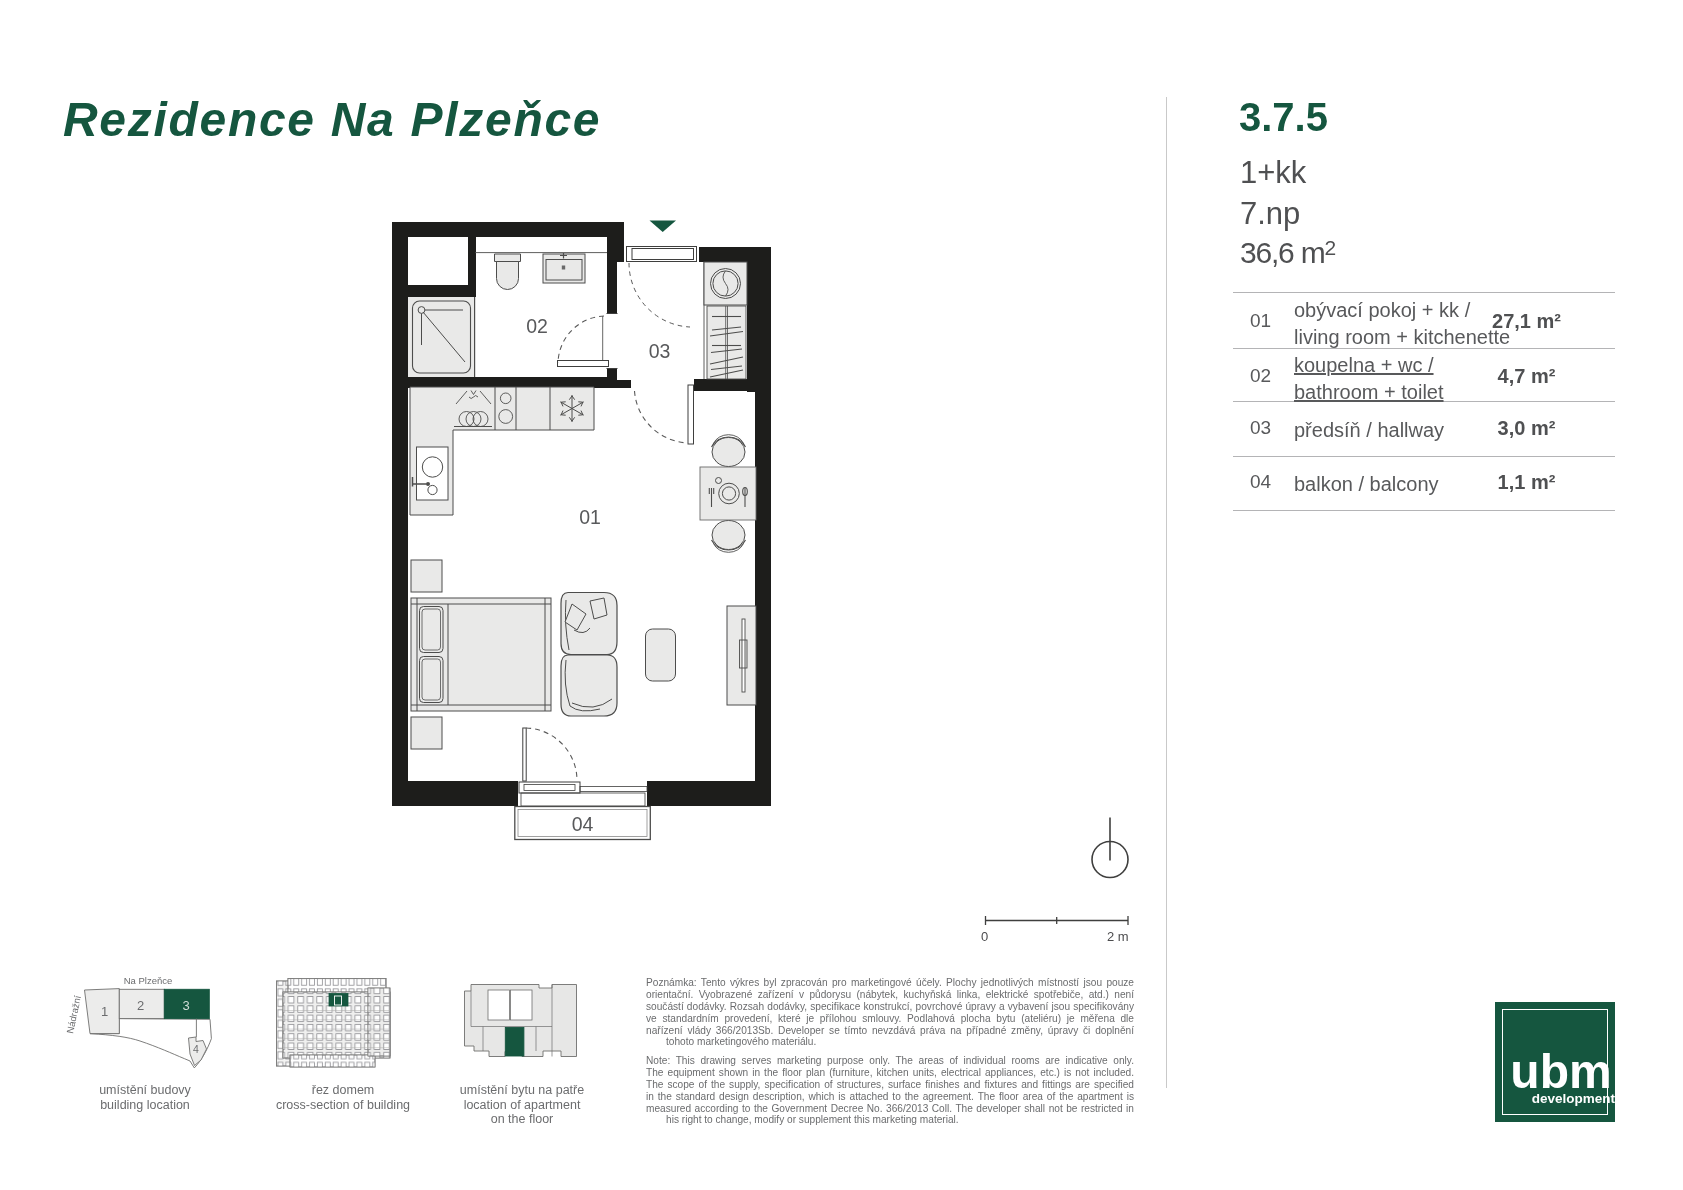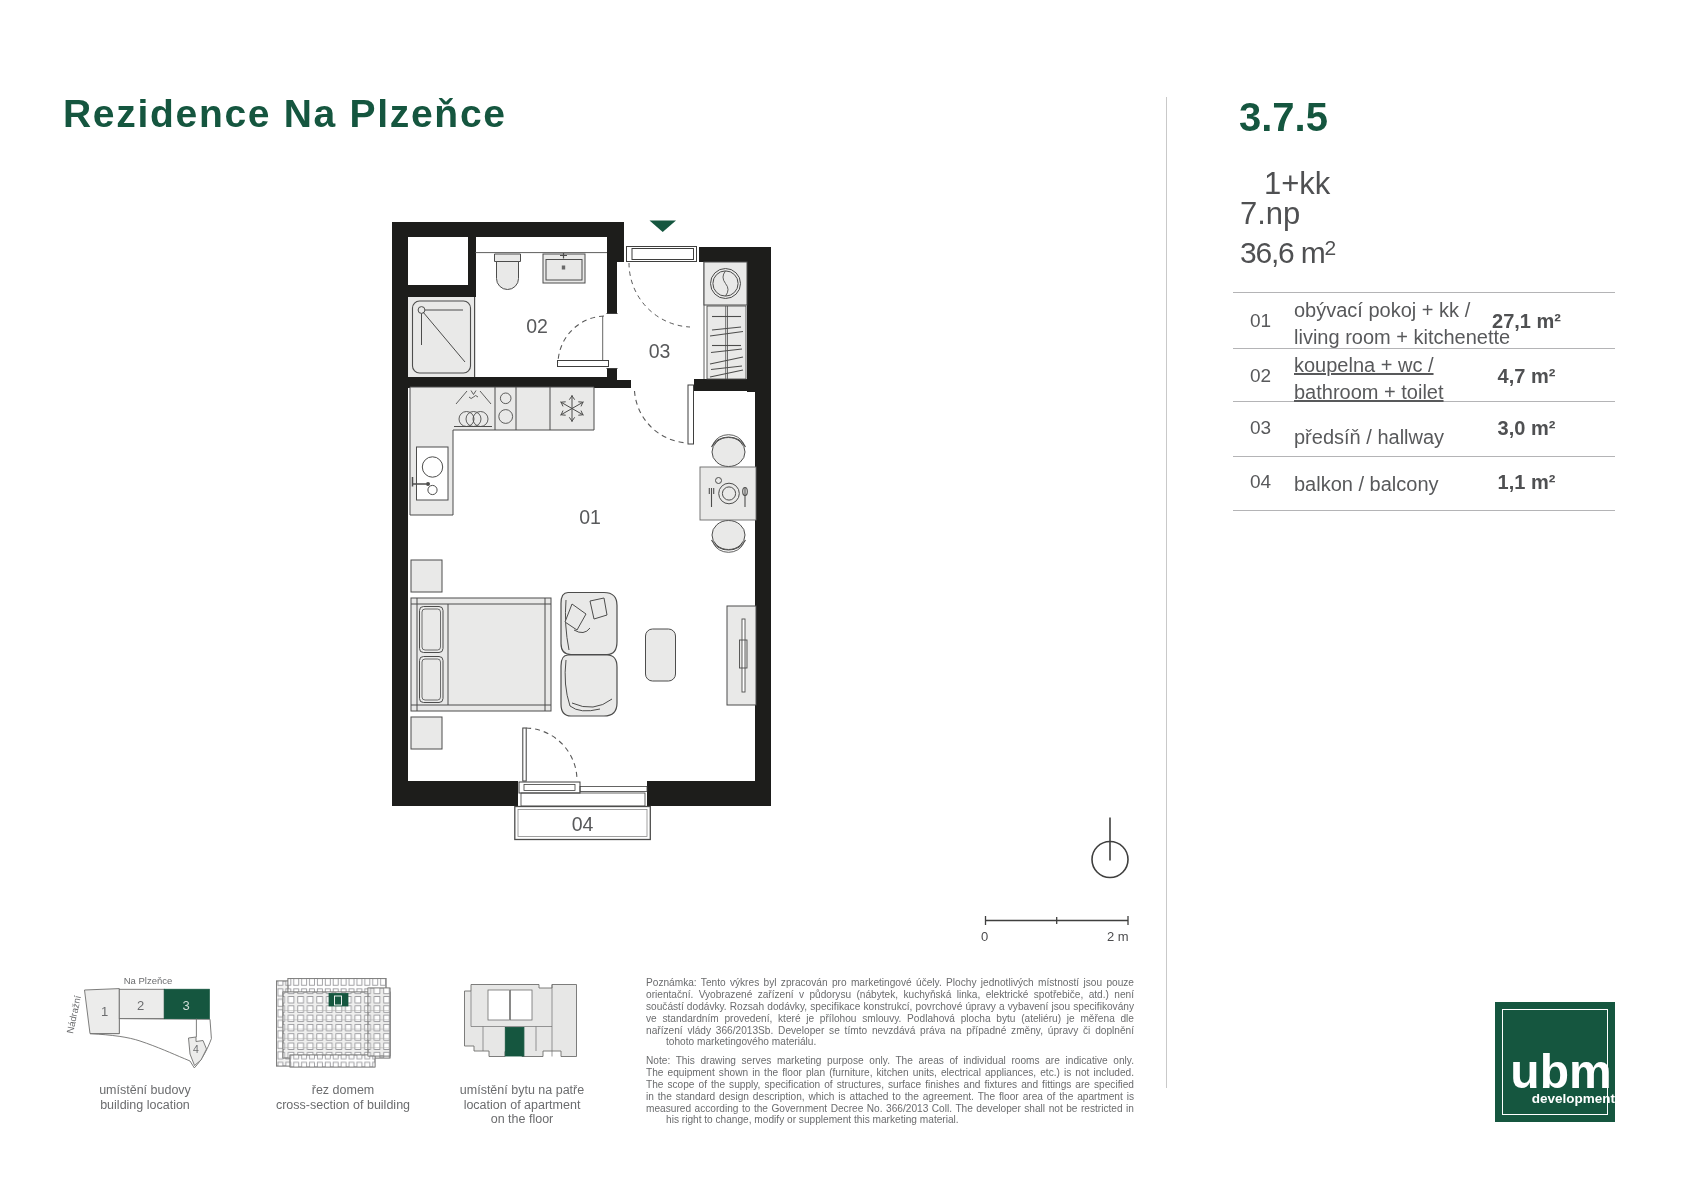--- a/index.html
+++ b/index.html
@@ -1,59 +1,59 @@
 <!DOCTYPE html>
 <html><head>
 <meta charset="utf-8">
 <style>
   html,body{margin:0;padding:0;background:#fff;}
   #page{position:relative;width:1683px;height:1190px;background:#fff;overflow:hidden;
         font-family:"Liberation Sans",sans-serif;}
   .abs{position:absolute;}
   .green{color:#15563f;}
-  .title{left:63px;top:92px;font-size:39px;font-weight:bold;letter-spacing:1.7px;}
+  .title{left:63px;top:92px;font-size:48px;font-weight:bold;letter-spacing:1.7px;font-style:italic;}
   .h375{left:1239px;top:95px;font-size:40px;font-weight:bold;}
   .sub{left:1240px;font-size:31px;color:#4f5052;}
   .tline{background:#b4b4b6;height:1px;left:1233px;width:382px;}
   .tnum{left:1250px;font-size:19px;color:#58595b;}
   .tdesc{left:1294px;font-size:20px;line-height:27px;color:#58595b;}
   .tarea{left:1450px;width:153px;text-align:center;font-size:20px;font-weight:bold;color:#4f5052;}
   .cap{font-size:12.5px;line-height:14.7px;color:#6b6c6e;text-align:center;width:300px;}
   .note{left:646px;width:488px;font-size:10.15px;color:#6b6c6e;}
   .nline{text-align:justify;text-align-last:justify;height:11.88px;white-space:nowrap;}
   .nlast{text-align:left;height:11.88px;padding-left:20px;}
   .divider{left:1166px;top:97px;width:1px;height:991px;background:#c9c9c9;}
 </style>
 </head>
 <body>
 <div id="page">
   <div class="abs title green">Rezidence Na Plzeňce</div>
   <div class="abs divider"></div>
 
   <div class="abs h375 green">3.7.5</div>
-  <div class="abs sub" style="top:166px;margin-left:24px;">1+kk</div>
+  <div class="abs sub" style="top:155px;">1+kk</div>
   <div class="abs sub" style="top:196px;">7.np</div>
   <div class="abs sub" style="top:236px;font-size:30px;letter-spacing:-1.2px;">36,6 m<span style="font-size:21px;position:relative;top:-8.5px;letter-spacing:0;">2</span></div>
 
   <div class="abs tline" style="top:292px;"></div>
   <div class="abs tline" style="top:348px;"></div>
   <div class="abs tline" style="top:401px;"></div>
   <div class="abs tline" style="top:456px;"></div>
   <div class="abs tline" style="top:510px;"></div>
 
   <div class="abs tnum" style="top:310px;">01</div>
   <div class="abs tdesc" style="top:297px;">obývací pokoj + kk /<br>living room + kitchenette</div>
   <div class="abs tarea" style="top:310px;">27,1 m²</div>
 
   <div class="abs tnum" style="top:365px;">02</div>
   <div class="abs tdesc" style="top:352px;text-decoration:underline;">koupelna + wc /<br>bathroom + toilet</div>
   <div class="abs tarea" style="top:365px;">4,7 m²</div>
 
   <div class="abs tnum" style="top:417px;">03</div>
-  <div class="abs tdesc" style="top:417px;margin-top:7px;">předsíň / hallway</div>
+  <div class="abs tdesc" style="top:417px;">předsíň / hallway</div>
   <div class="abs tarea" style="top:417px;">3,0 m²</div>
 
   <div class="abs tnum" style="top:471px;">04</div>
   <div class="abs tdesc" style="top:471px;">balkon / balcony</div>
   <div class="abs tarea" style="top:471px;">1,1 m²</div>
 
   <div class="abs cap" style="left:-5px;top:1083px;">umístění budovy<br>building location</div>
   <div class="abs cap" style="left:193px;top:1083px;">řez domem<br>cross-section of building</div>
   <div class="abs cap" style="left:372px;top:1083px;">umístění bytu na patře<br>location of apartment<br>on the floor</div>
 

